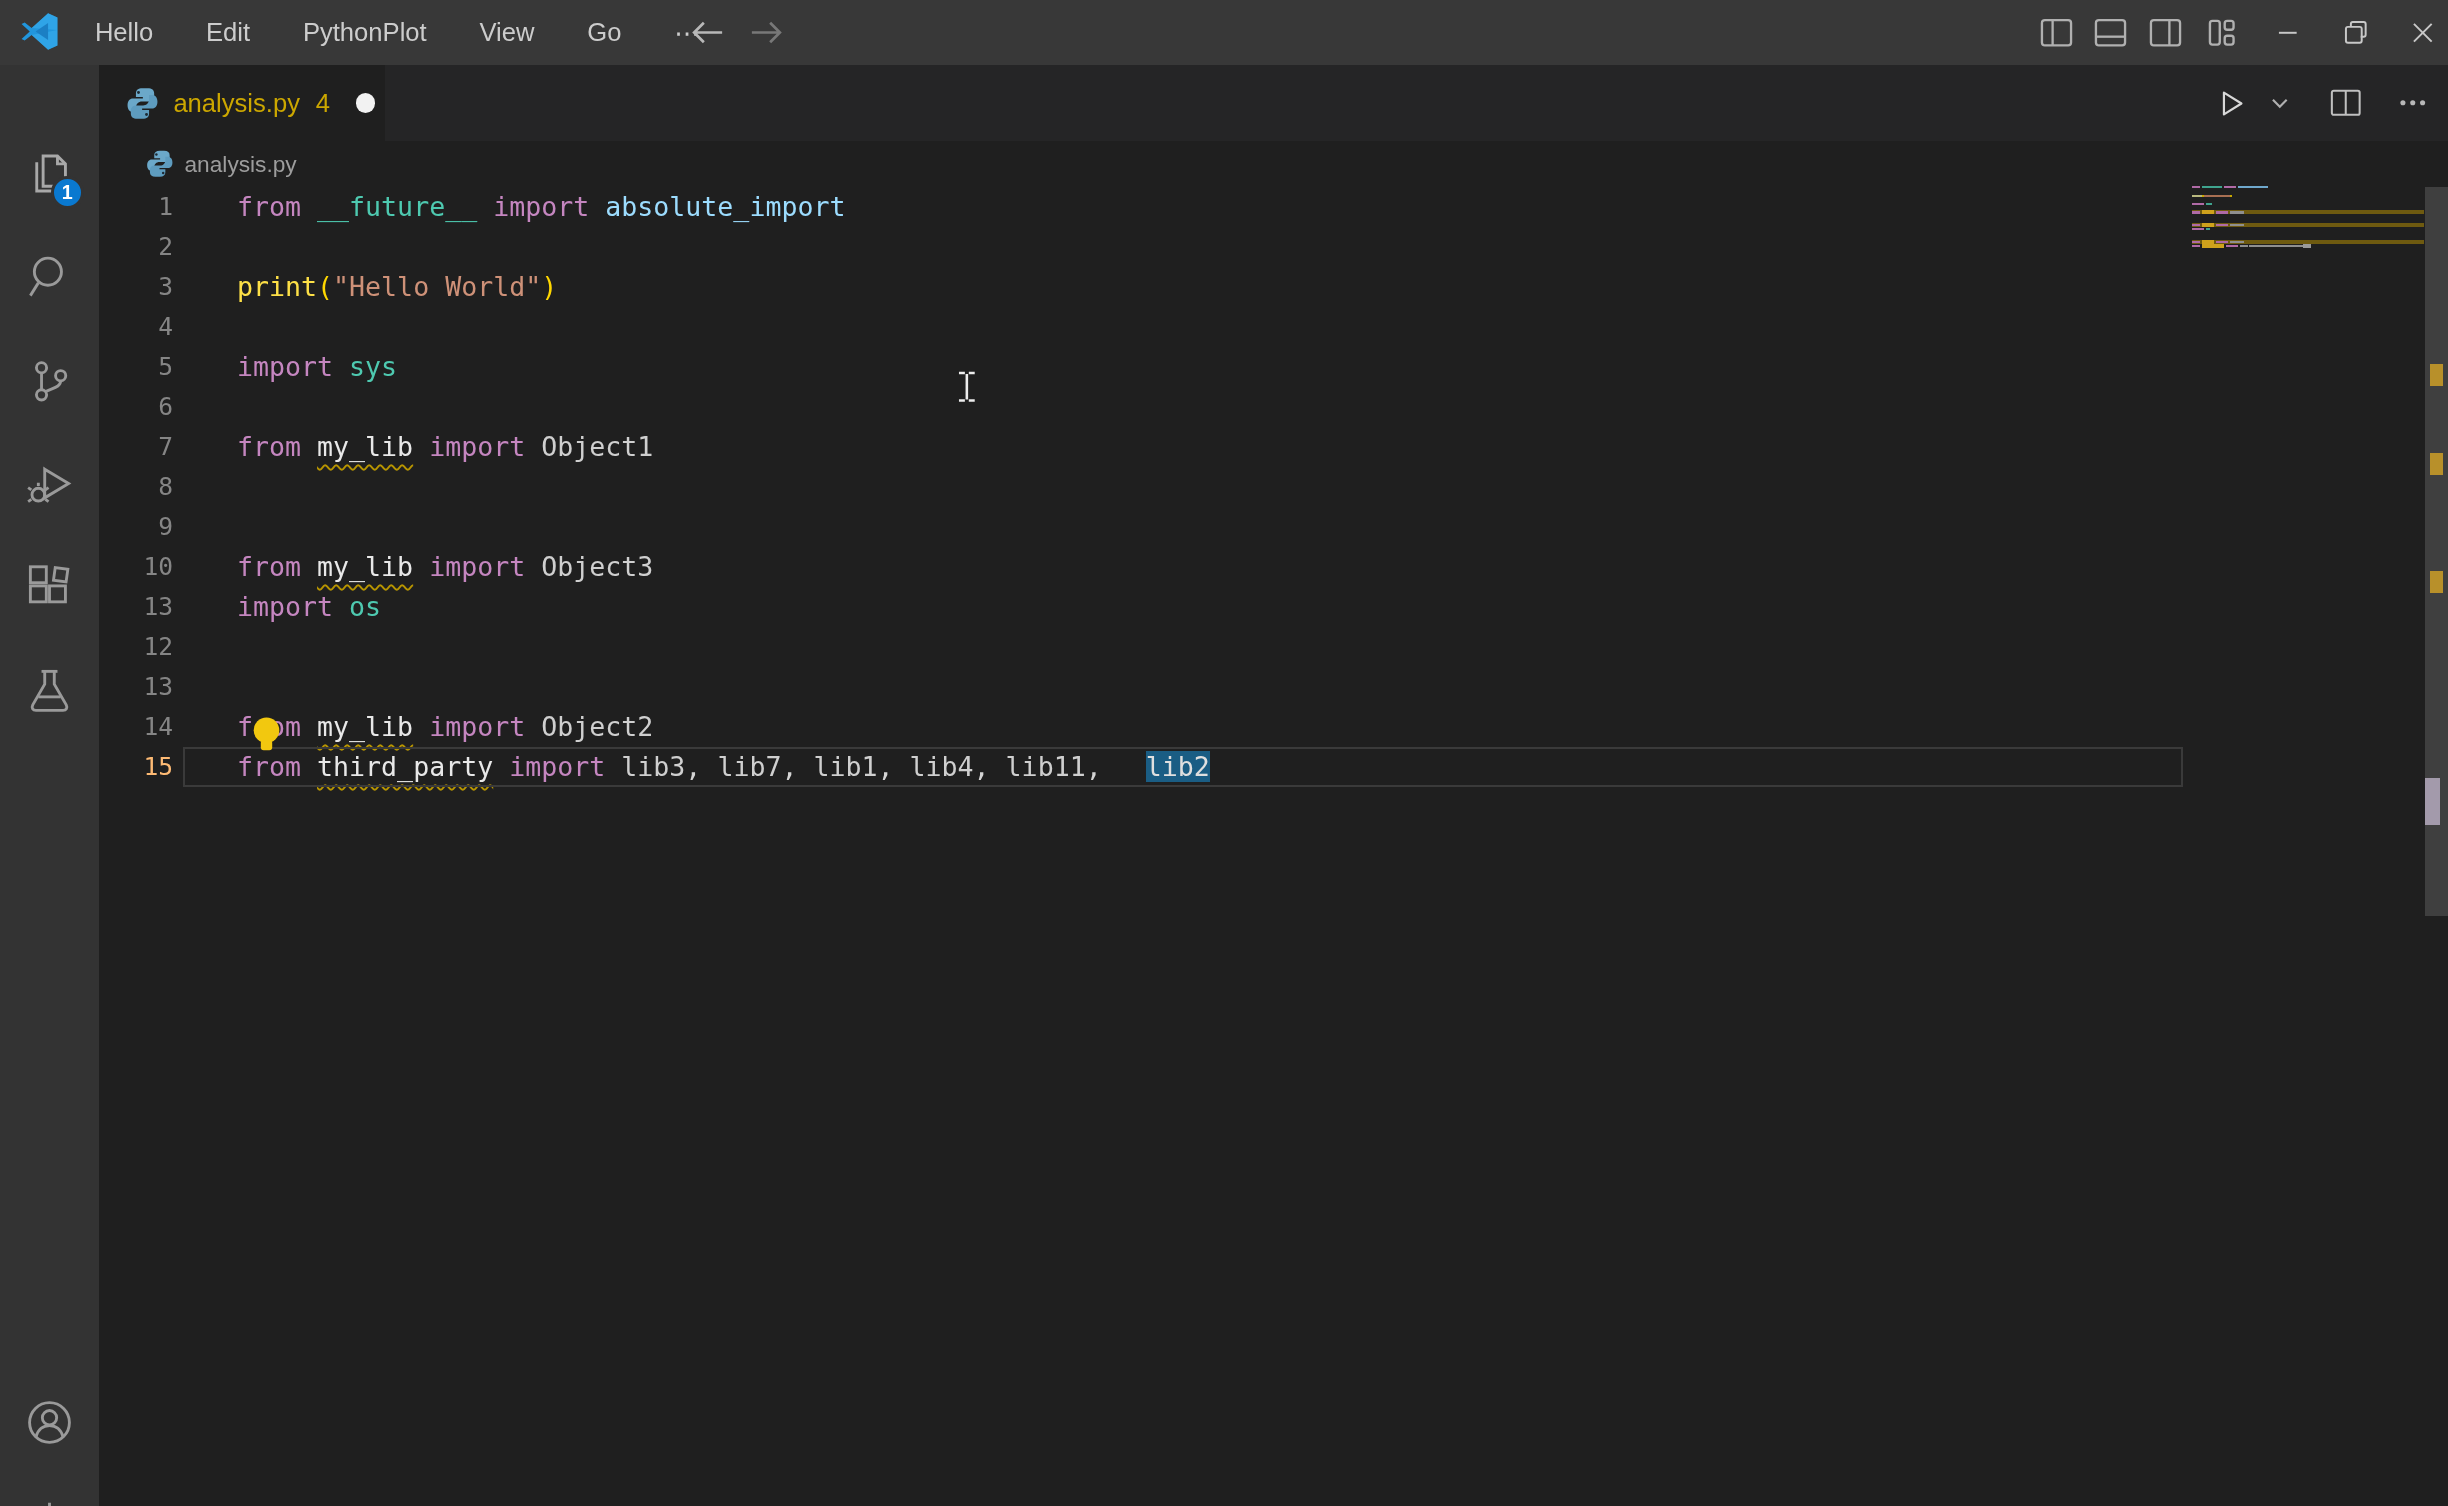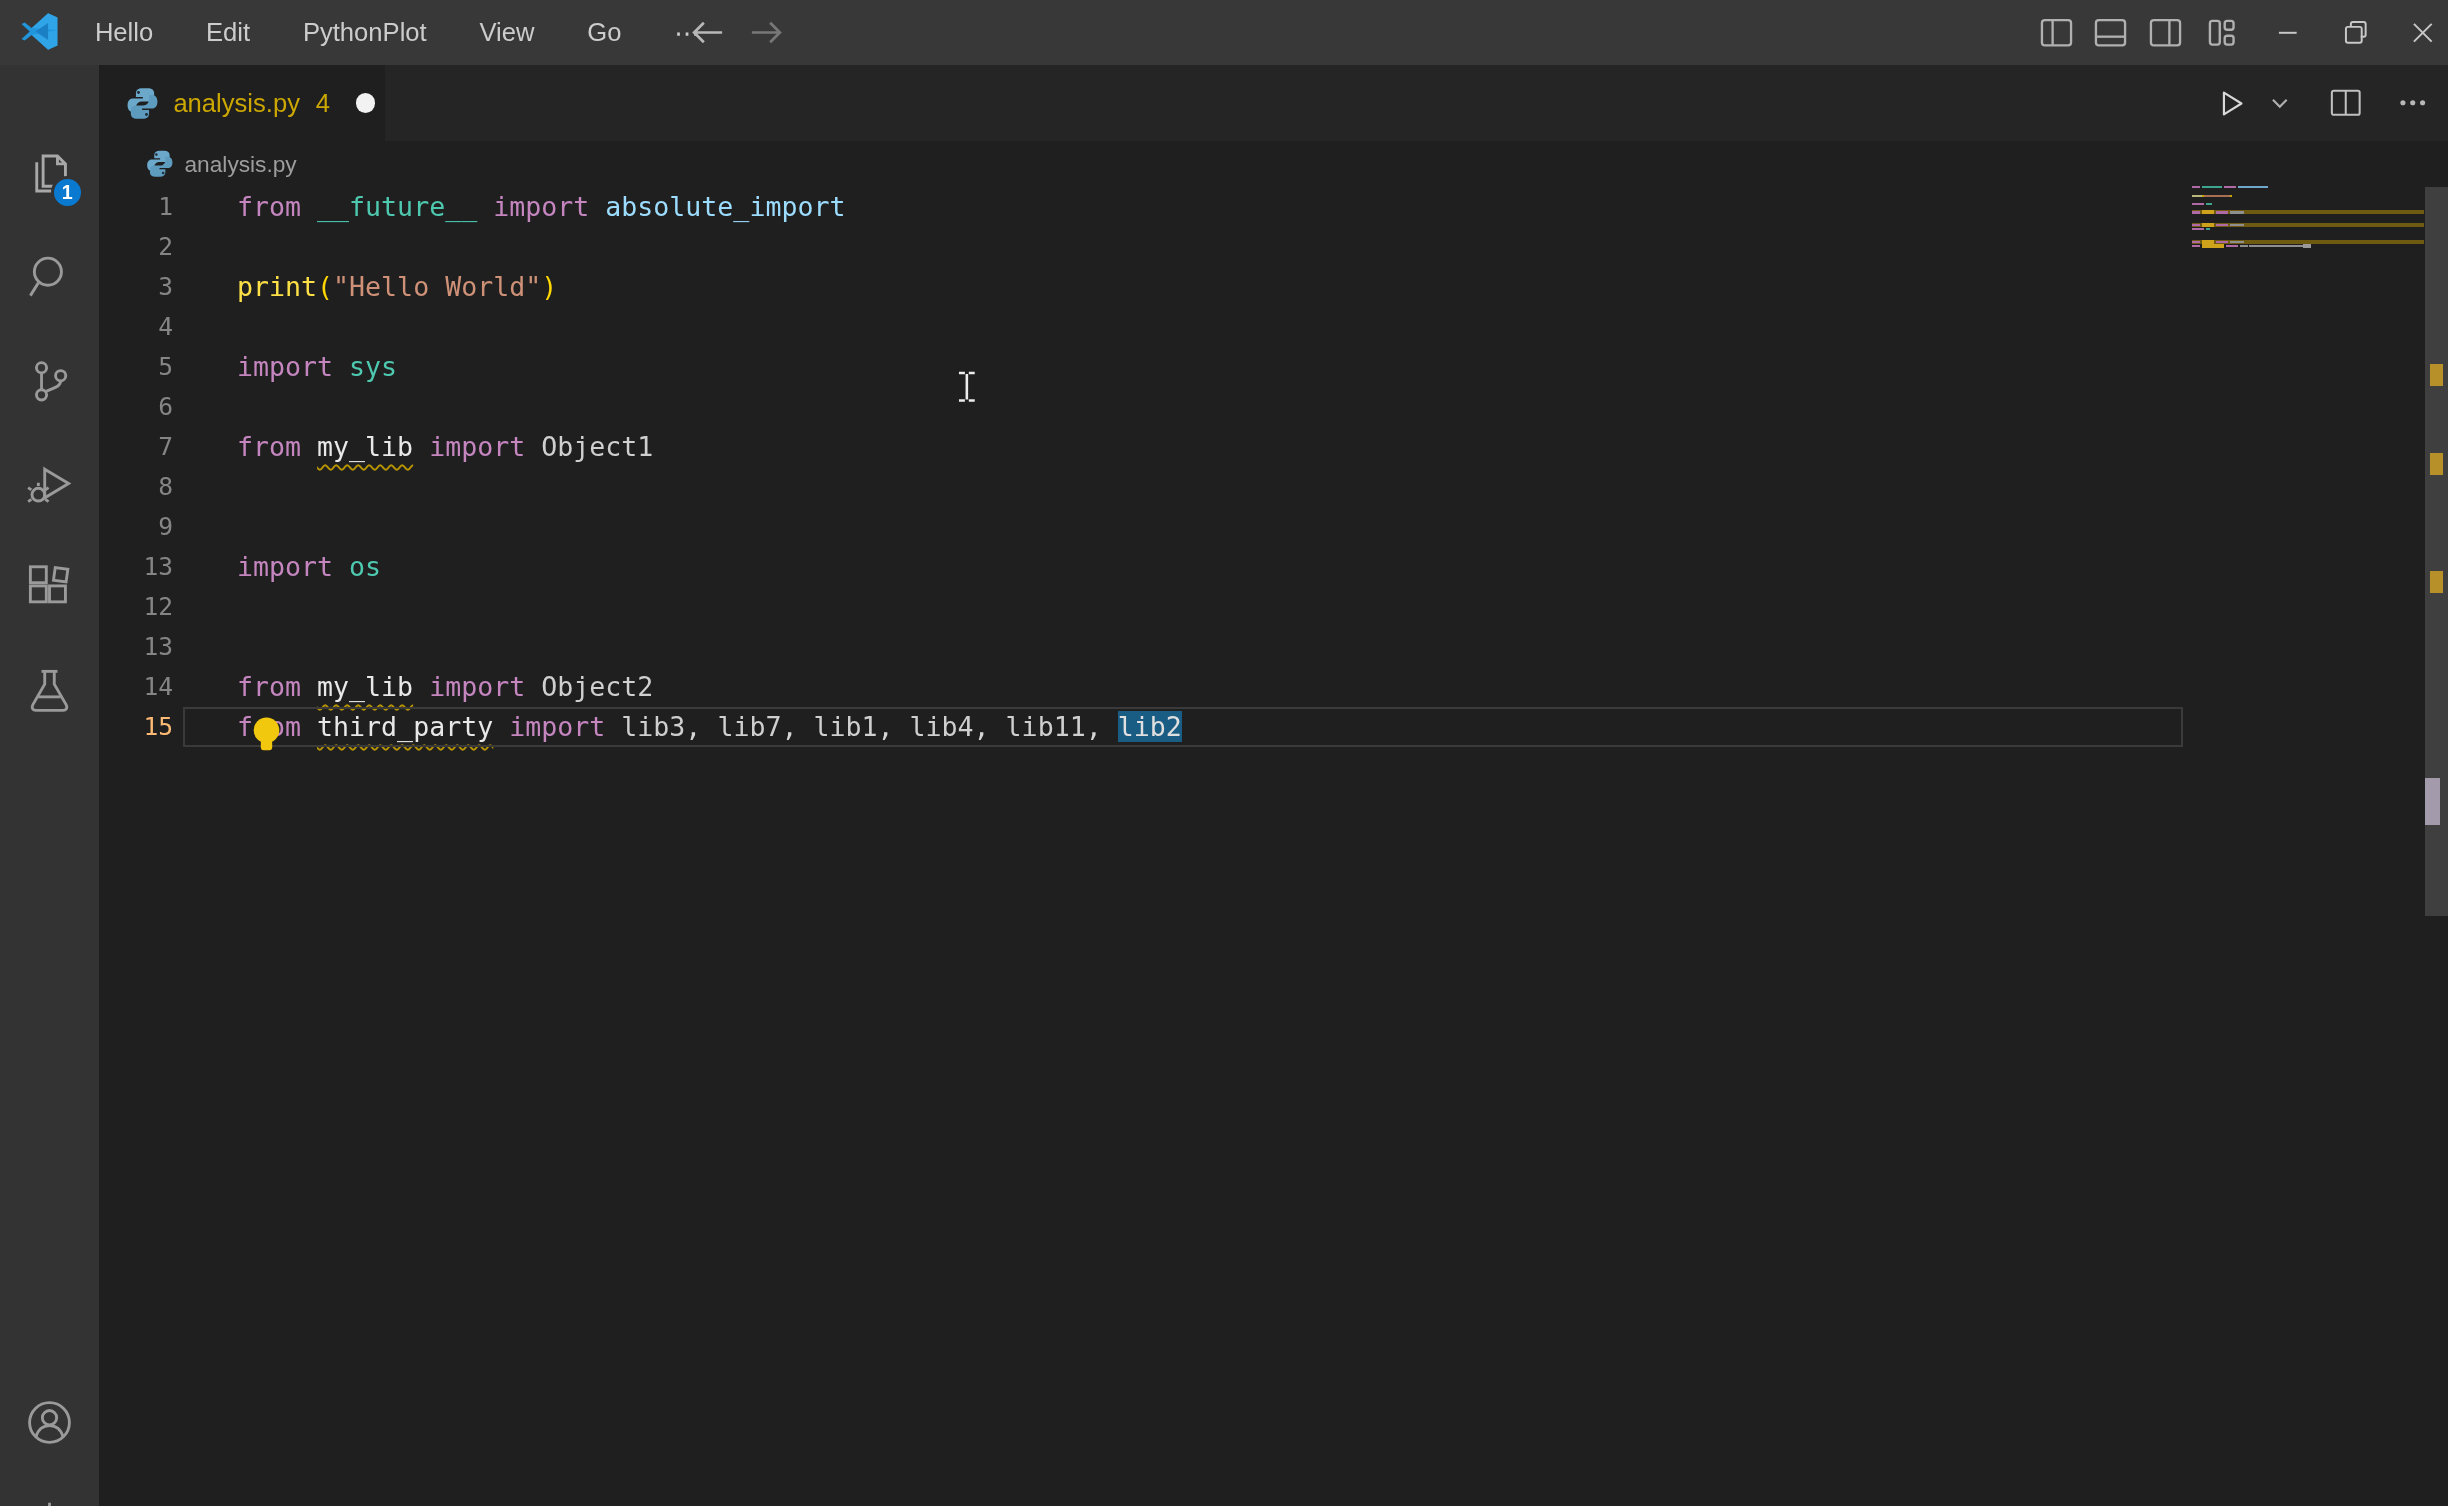--- a/index.html
+++ b/index.html
@@ -49,21 +49,21 @@
   .code-row { position:relative; display:flex; height:40px; line-height:40px; white-space:pre; }
   .ln { width:74px; text-align:right; color:#858585; font-size:24.6px; flex:0 0 74px; }
   .code-row.current .ln { color:#fdba74; }
   .lt { padding-left:64px; }
   .curline-box { position:absolute; left:84px; top:0; width:2000px; height:40px; border:2px solid #3a3a3a; pointer-events:none; }
   .tok-kw { color:#C586C0; } .tok-mod { color:#4EC9B0; } .tok-var { color:#9CDCFE; }
   .tok-fn { color:#fde047; } .tok-str { color:#CE9178; } .tok-par { color:#FFD700; }
   .tok-id { color:#cfcfcf; } .tok-pln { color:#d4d4d4; }
   .tok-warn { color:#e8e8e8; text-decoration:underline; text-decoration-style:wavy;
               text-decoration-color:#b89500; text-decoration-thickness:2.2px; text-underline-offset:7.9px; }
-  .tok-sel { color:#dfdfdf; background:#1a5d84; }
+  .tok-sel { color:#dfdfdf; background:#1a5d84;margin-left:28px; }
   
   .lightbulb { position:absolute; left:249px; top:716px; }
   .mouse-cursor { position:absolute; left:957px; top:371px; pointer-events:none; }
   
   .minimap { position:absolute; left:2192px; top:185px; width:232px; height:118px; }
   .mm-seg { position:absolute; }
   .overview-ruler { position:absolute; left:2425px; top:0; width:23.6px; height:1506px; }
   .ruler-slider { position:absolute; left:0; top:187px; width:23.6px; height:729px; background:#3f3f3f; }
   .ruler-mark { position:absolute; }
   svg { display:block; }
@@ -254,20 +254,21 @@
   <div class="code-area">
       <div class="code-row"><div class="ln">1</div><div class="lt"><span class="tok-kw">from</span><span class="tok-pln"> </span><span class="tok-mod">__future__</span><span class="tok-pln"> </span><span class="tok-kw">import</span><span class="tok-pln"> </span><span class="tok-var">absolute_import</span></div></div>
       <div class="code-row"><div class="ln">2</div><div class="lt"></div></div>
       <div class="code-row"><div class="ln">3</div><div class="lt"><span class="tok-fn">print</span><span class="tok-par">(</span><span class="tok-str">"Hello World"</span><span class="tok-par">)</span></div></div>
       <div class="code-row"><div class="ln">4</div><div class="lt"></div></div>
       <div class="code-row"><div class="ln">5</div><div class="lt"><span class="tok-kw">import</span><span class="tok-pln"> </span><span class="tok-mod">sys</span></div></div>
       <div class="code-row"><div class="ln">6</div><div class="lt"></div></div>
       <div class="code-row"><div class="ln">7</div><div class="lt"><span class="tok-kw">from</span><span class="tok-pln"> </span><span class="tok-warn">my_lib</span><span class="tok-pln"> </span><span class="tok-kw">import</span><span class="tok-pln"> </span><span class="tok-id">Object1</span></div></div>
       <div class="code-row"><div class="ln">8</div><div class="lt"></div></div>
       <div class="code-row"><div class="ln">9</div><div class="lt"></div></div>
+      <div class="code-row"><div class="ln">10</div><div class="lt"><span class="tok-kw">from</span><span class="tok-pln"> </span><span class="tok-warn">my_lib</span><span class="tok-pln"> </span><span class="tok-kw">import</span><span class="tok-pln"> </span><span class="tok-id">Object3</span></div></div>
       <div class="code-row"><div class="ln">13</div><div class="lt"><span class="tok-kw">import</span><span class="tok-pln"> </span><span class="tok-mod">os</span></div></div>
       <div class="code-row"><div class="ln">12</div><div class="lt"></div></div>
       <div class="code-row"><div class="ln">13</div><div class="lt"></div></div>
       <div class="code-row"><div class="ln">14</div><div class="lt"><span class="tok-kw">from</span><span class="tok-pln"> </span><span class="tok-warn">my_lib</span><span class="tok-pln"> </span><span class="tok-kw">import</span><span class="tok-pln"> </span><span class="tok-id">Object2</span></div></div>
       <div class="code-row current"><div class="curline-box"></div><div class="ln">15</div><div class="lt"><span class="tok-kw">from</span><span class="tok-pln"> </span><span class="tok-warn">third_party</span><span class="tok-pln"> </span><span class="tok-kw">import</span><span class="tok-pln"> </span><span class="tok-id">lib3</span><span class="tok-pln">, </span><span class="tok-id">lib7</span><span class="tok-pln">, </span><span class="tok-id">lib1</span><span class="tok-pln">, </span><span class="tok-id">lib4</span><span class="tok-pln">, </span><span class="tok-id">lib11</span><span class="tok-pln">, </span><span class="tok-sel">lib2</span></div></div>
     </div>
 
   <div class="lightbulb">
     <svg width="35" height="37" viewBox="0 0 24 26">
       <circle cx="12" cy="10" r="9" fill="#f2c80f"></circle>

